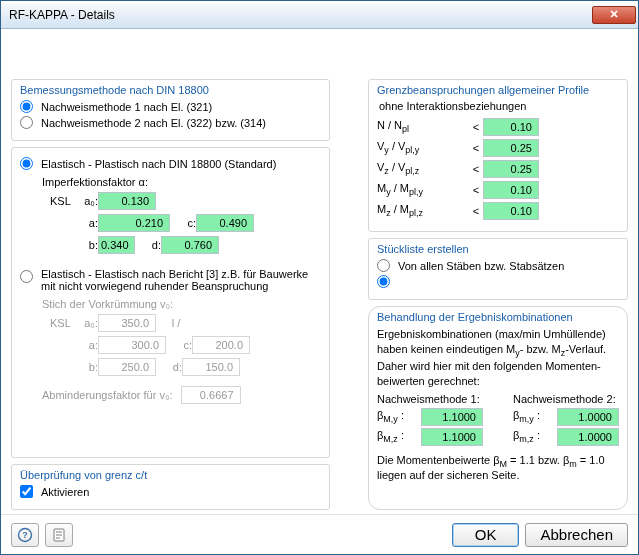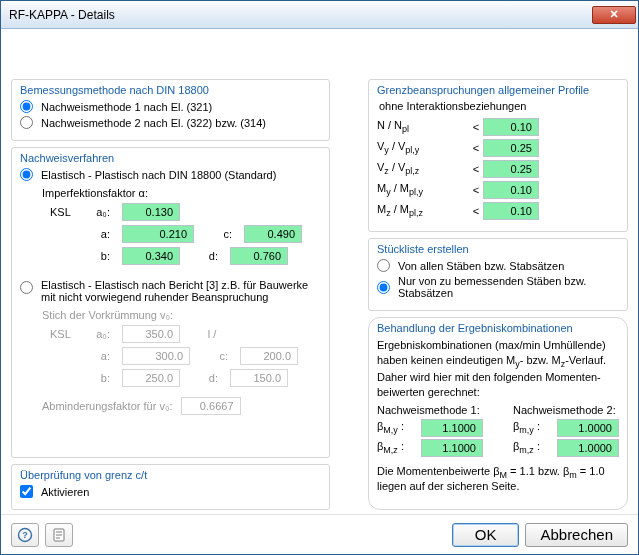--- a/index.html
+++ b/index.html
@@ -56,21 +56,21 @@
     margin: -2px 0 4px 0;
     font-size: 11px;
   }
   .radio-row, .check-row {
     display: flex; align-items: center; gap: 4px;
     margin: 3px 0;
   }
   input[type=radio], input[type=checkbox] { margin: 0 4px 0 0; }
   .sublabel { margin: 6px 0 2px 22px; }
   .tbl { display: grid; margin-left: 22px; }
-  .tbl .row { display: flex; align-items: center; margin: 2px 0; gap: 12px; padding-left: 8px; }
+  .tbl .row { display: flex; align-items: center; margin: 2px 0; gap: 0; padding-left: 8px; }
   .lbl { display: inline-block; text-align: right; }
   .val {
     display: inline-block;
     border: 1px solid #b8c3cc;
     background: #86efac;
     height: 18px; line-height: 16px;
     text-align: right;
     padding: 0 6px 0 2px;
     font-size: 11px;
   }
@@ -148,21 +148,20 @@
           <input type="radio" name="method" checked="" style="">
           <span>Nachweismethode 1 nach El. (321)</span>
         </label>
         <label class="radio-row">
           <input type="radio" name="method" style="">
           <span>Nachweismethode 2 nach El. (322) bzw. (314)</span>
         </label>
       </div>
 
       <div class="group" style="flex:1;">
-        <div class="legend">Nachweisverfahren</div>
 
         <label class="radio-row">
           <input type="radio" name="proc" checked="" style="">
           <span>Elastisch - Plastisch nach DIN 18800 (Standard)</span>
         </label>
 
         <div class="sublabel">Imperfektionsfaktor α:</div>
 
         <div class="tbl">
           <div class="row">
@@ -173,21 +172,21 @@
           <div class="row">
             <span class="ksl"></span>
             <span class="lbl" style="width:20px">a:</span>
             <span class="val" style="width:72px">0.210</span>
             <span class="lbl" style="width:26px">c:</span>
             <span class="val" style="width:58px">0.490</span>
           </div>
           <div class="row">
             <span class="ksl"></span>
             <span class="lbl" style="width:20px">b:</span>
-            <span class="val" style="width:58px">0.340</span>
+            <span class="val" style="width:37px">0.340</span>
             <span class="lbl" style="width:26px">d:</span>
             <span class="val" style="width:58px">0.760</span>
           </div>
         </div>
 
         <label class="radio-row" style="margin-top:12px; align-items:flex-start;">
           <input type="radio" name="proc" style="margin-top: 2px;">
           <span>Elastisch - Elastisch nach Bericht [3] z.B. für Bauwerke mit nicht vorwiegend ruhender Beanspruchung</span>
         </label>
 
@@ -265,21 +264,20 @@
       </div>
 
       <div class="group">
         <div class="legend">Stückliste erstellen</div>
         <label class="radio-row">
           <input type="radio" name="stl" style="">
           <span>Von allen Stäben bzw. Stabsätzen</span>
         </label>
         <label class="radio-row">
           <input type="radio" name="stl" checked="" style="">
-          <span>Nur von zu bemessenden Stäben bzw. Stabsätzen</span>
         </label>
       </div>
 
       <div class="group" style="flex:1;border-radius:12px;">
         <div class="legend">Behandlung der Ergebniskombinationen</div>
         <div style="line-height:1.35">
           Ergebniskombinationen (max/min Umhüllende) haben keinen eindeutigen M<sub>y</sub>- bzw. M<sub>z</sub>-Verlauf.<br>
           Daher wird hier mit den folgenden Momenten-<br>beiwerten gerechnet:
         </div>
         <div class="rc-cols">

